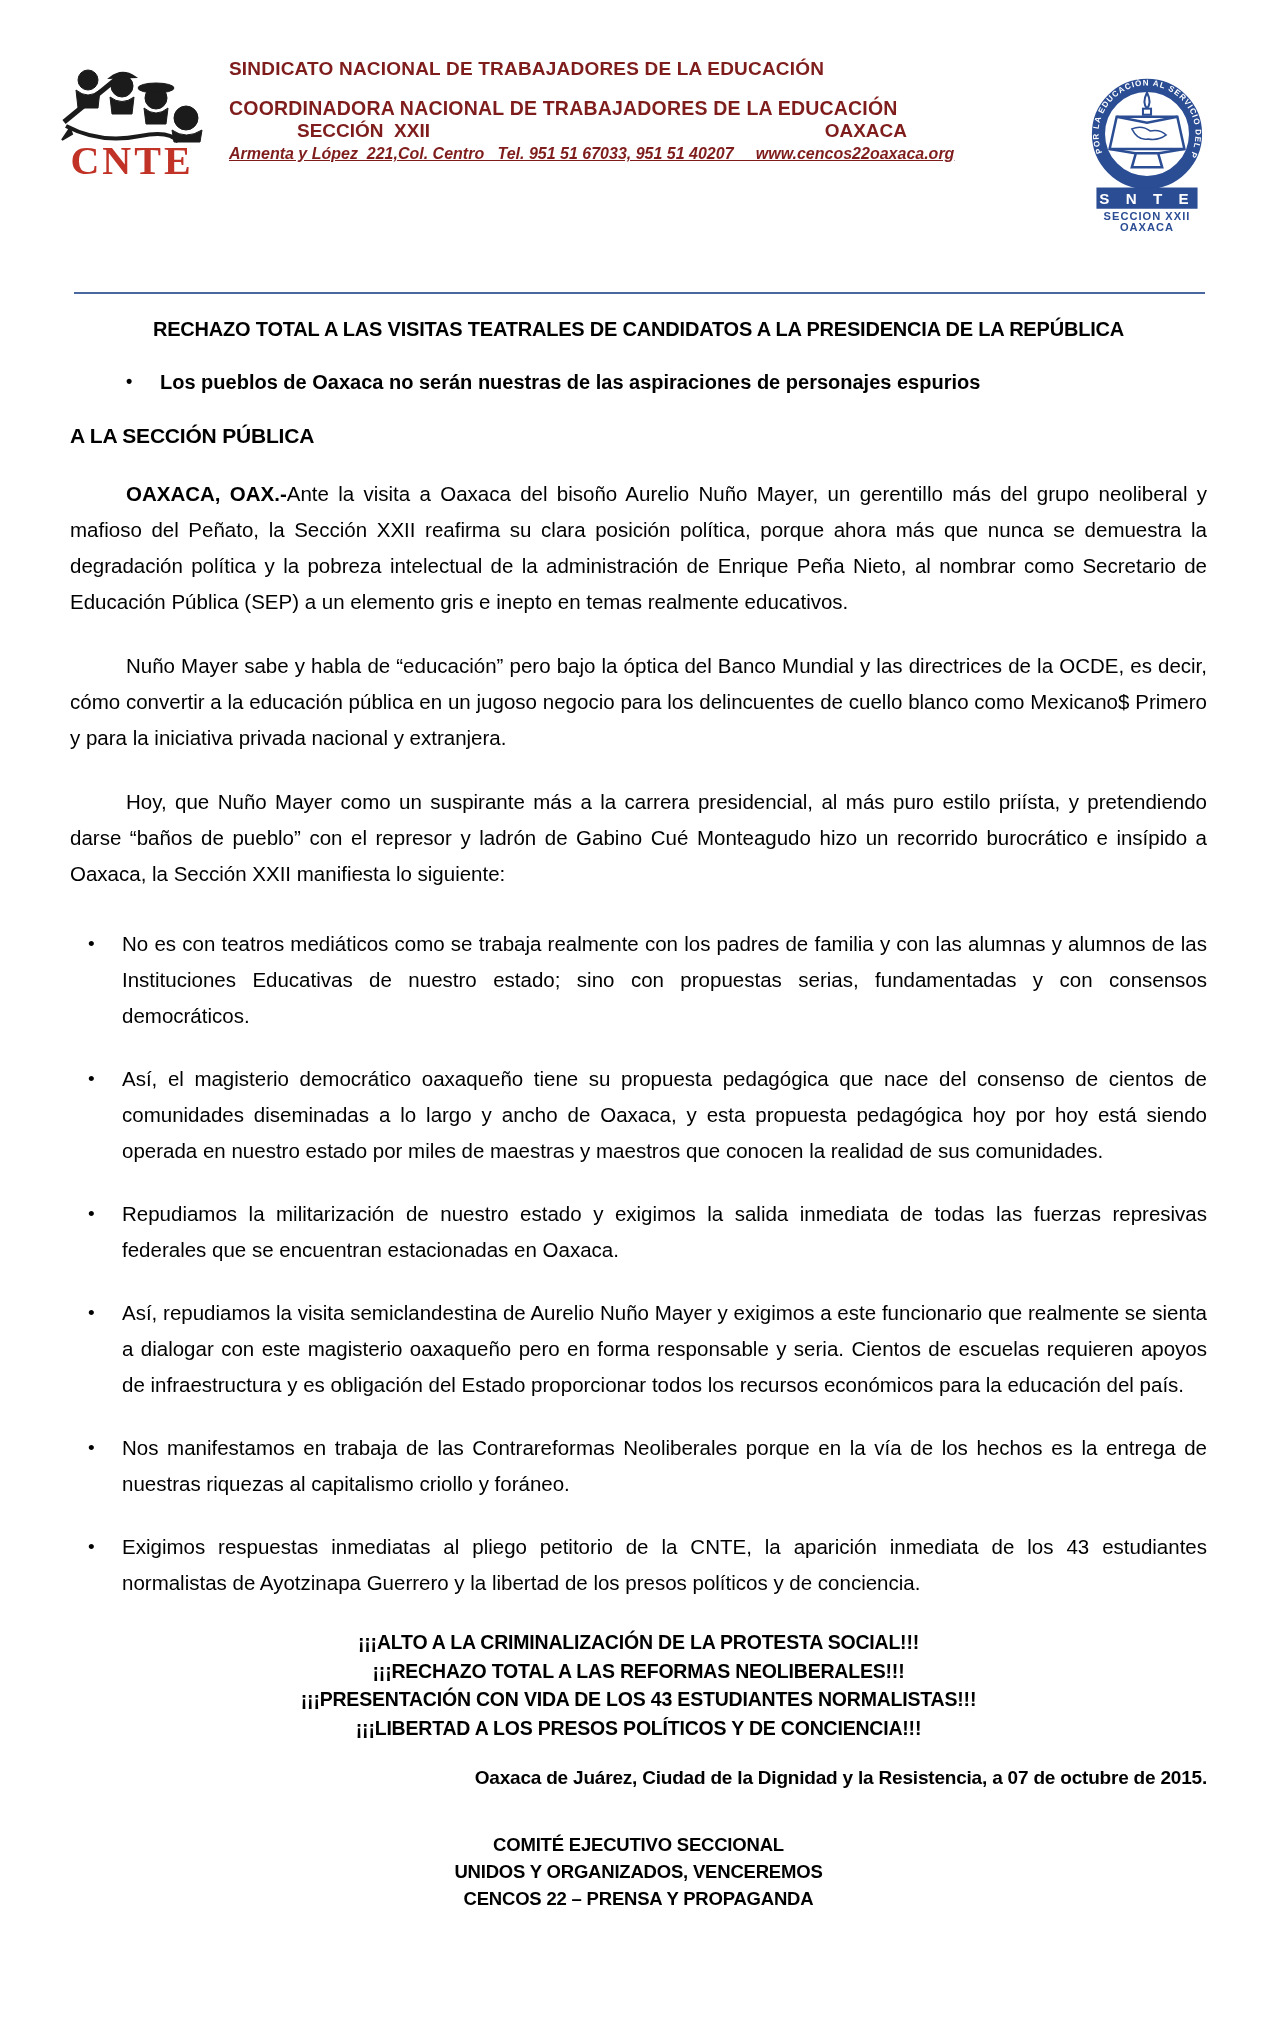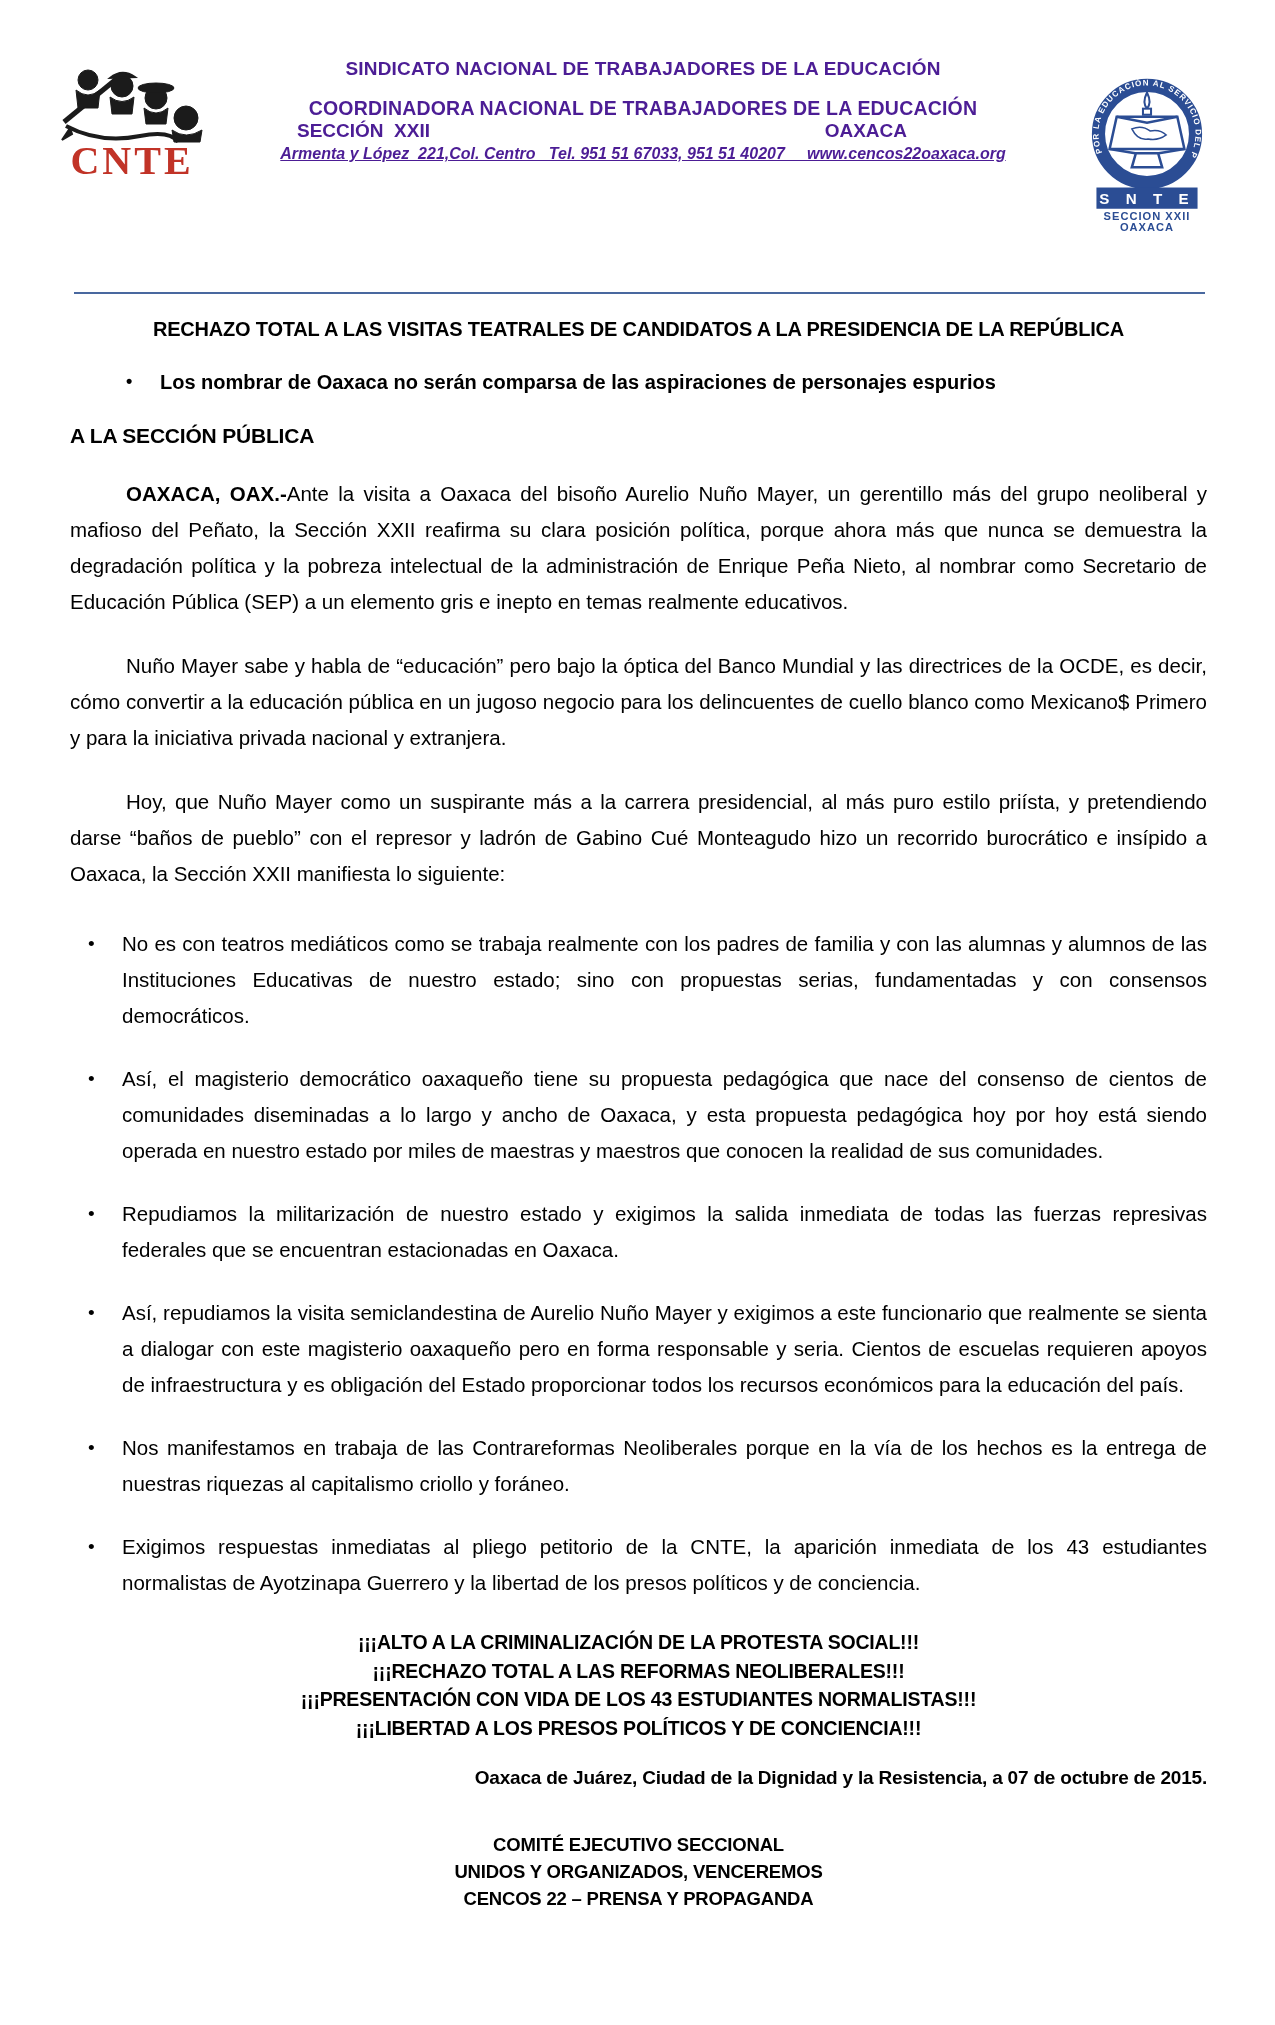--- a/index.html
+++ b/index.html
@@ -5,21 +5,21 @@
   html,body{margin:0;padding:0;background:#e8e8e8;}
   .page{
     width:1275px;height:2025px;background:#ffffff;margin:0 auto;
     font-family:"Liberation Sans",sans-serif;color:#000;
     position:relative;overflow:hidden;box-sizing:border-box;
   }
   
   .letterhead{display:flex;align-items:flex-start;padding:48px 52px 0 50px;gap:14px;}
   .logo-cnte{width:165px;flex:0 0 auto;}
   .logo-snte{width:152px;flex:0 0 auto;text-align:center;}
-  .head-center{flex:1;text-align:center;color:#4c1d95;}
+  .head-center{flex:1;text-align:left;color:#7f1d1d;}
   .org1{font-size:19px;font-weight:bold;margin-top:10px;letter-spacing:.2px;}
   .org2{font-size:19.5px;font-weight:bold;margin-top:17px;letter-spacing:.2px;}
   .section-row{display:flex;justify-content:space-between;padding:0 150px 0 68px;
     font-weight:bold;font-size:19px;margin-top:0;white-space:pre-wrap;}
   .address{font-size:16px;font-weight:bold;font-style:italic;text-decoration:underline;
     margin-top:3px;white-space:pre-wrap;}
   .divider{border-top:2.5px solid #49689f;margin:56px 70px 0 74px;}
   
   main{padding:0 68px 0 70px;}
   .doc-title{font-size:20px;font-weight:bold;text-align:center;margin:24px 0 0 0;letter-spacing:-.2px;}
@@ -113,21 +113,21 @@
   </header>
 
   <div class="divider"></div>
 
   <main>
 
     <h1 class="doc-title">RECHAZO TOTAL A LAS VISITAS TEATRALES DE CANDIDATOS A LA PRESIDENCIA DE LA REPÚBLICA</h1>
 
     <div class="subtitle">
       <span class="dot">•</span>
-      <span>Los nombrar de Oaxaca no serán comparsa de las aspiraciones de personajes espurios</span>
+      <span>Los pueblos de Oaxaca no serán nuestras de las aspiraciones de personajes espurios</span>
     </div>
 
     <div class="salutation">A LA SECCIÓN PÚBLICA</div>
 
     <div>
 
         <p class="para"><span class="lead">OAXACA, OAX.-</span><span>Ante la  visita a Oaxaca del bisoño Aurelio Nuño Mayer, un gerentillo más del grupo neoliberal y  mafioso del Peñato,  la Sección XXII reafirma su clara posición política,  porque ahora más que nunca se demuestra la degradación política y la pobreza intelectual de la administración de Enrique Peña Nieto, al nombrar como Secretario de Educación Pública (SEP) a un elemento gris e inepto en temas realmente educativos.</span></p>
 
         <p class="para"><span class="lead"></span><span>Nuño Mayer sabe y habla de “educación” pero bajo la óptica del Banco Mundial y las directrices de la OCDE,  es decir, cómo convertir a la educación pública en un  jugoso negocio para los delincuentes de cuello blanco como Mexicano$ Primero y para la iniciativa privada nacional y extranjera.</span></p>
 

